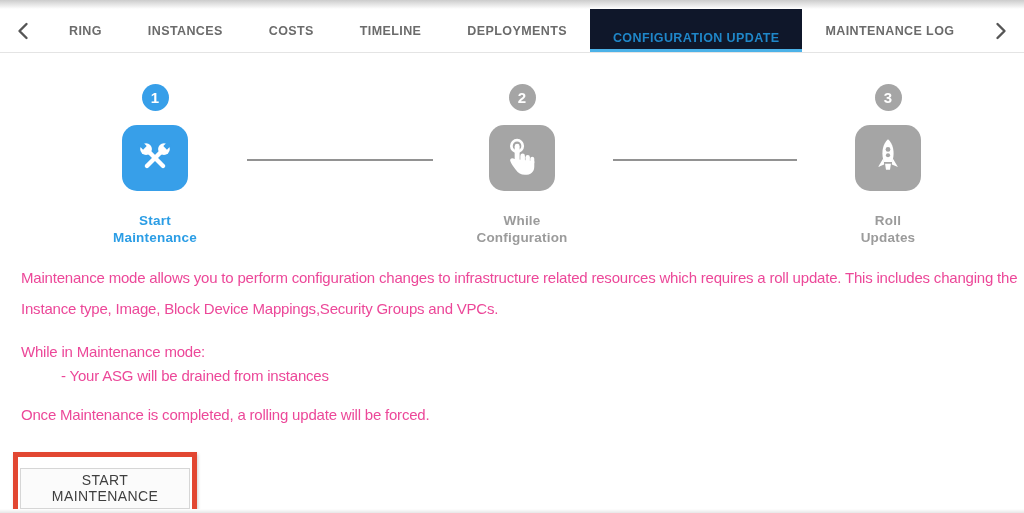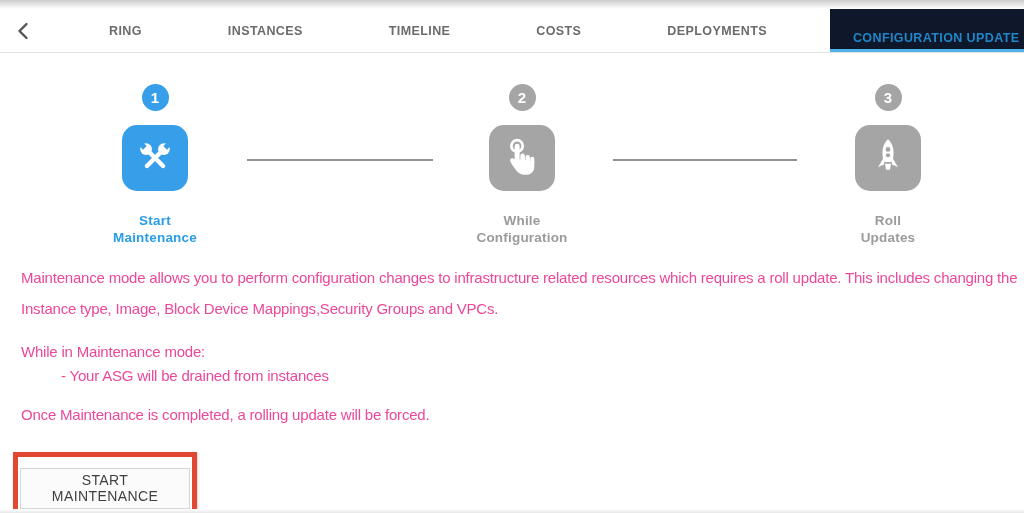--- a/index.html
+++ b/index.html
@@ -17,21 +17,20 @@
   }
   .bottom-shadow {
     position: absolute; bottom: 0; left: 0; width: 1024px; height: 4px;
     background: linear-gradient(#ffffff, #e7e7e7);
   }
   
   .tabbar {
     position: absolute; top: 9px; left: 0; width: 1024px; height: 44px;
     display: flex; align-items: stretch;
     border-bottom: 1px solid #e4e4e4;
-    gap: 40px;
   }
   .nav-arrow {
     width: 46px; display: flex; align-items: center; justify-content: center;
     cursor: pointer; flex: 0 0 auto;
   }
   .nav-arrow svg { display: block; }
   .tab {
     display: flex; align-items: center; padding: 0 23px;
     font-size: 12.5px; font-weight: bold; letter-spacing: 0.4px;
     color: #6b6b6b; white-space: nowrap; cursor: pointer; flex: 0 0 auto;
@@ -111,22 +110,22 @@
 <div class="top-shadow"></div>
 
 <div class="tabbar">
   <div class="nav-arrow left">
     <svg width="12" height="18" viewBox="0 0 12 18">
         <polyline points="9.5,2 2.5,9 9.5,16" fill="none" stroke="#555555" stroke-width="2.4" stroke-linecap="round" stroke-linejoin="round"></polyline>
       </svg>
   </div>
   <div class="tab">RING</div>
   <div class="tab">INSTANCES</div>
+  <div class="tab">COSTS</div>
   <div class="tab">TIMELINE</div>
-  <div class="tab">COSTS</div>
   <div class="tab">DEPLOYMENTS</div>
   <div class="tab active">CONFIGURATION UPDATE</div>
   <div class="tab">MAINTENANCE LOG</div>
   <div class="nav-arrow right">
     <svg width="12" height="18" viewBox="0 0 12 18">
         <polyline points="2.5,2 9.5,9 2.5,16" fill="none" stroke="#555555" stroke-width="2.4" stroke-linecap="round" stroke-linejoin="round"></polyline>
       </svg>
   </div>
 </div>
 

